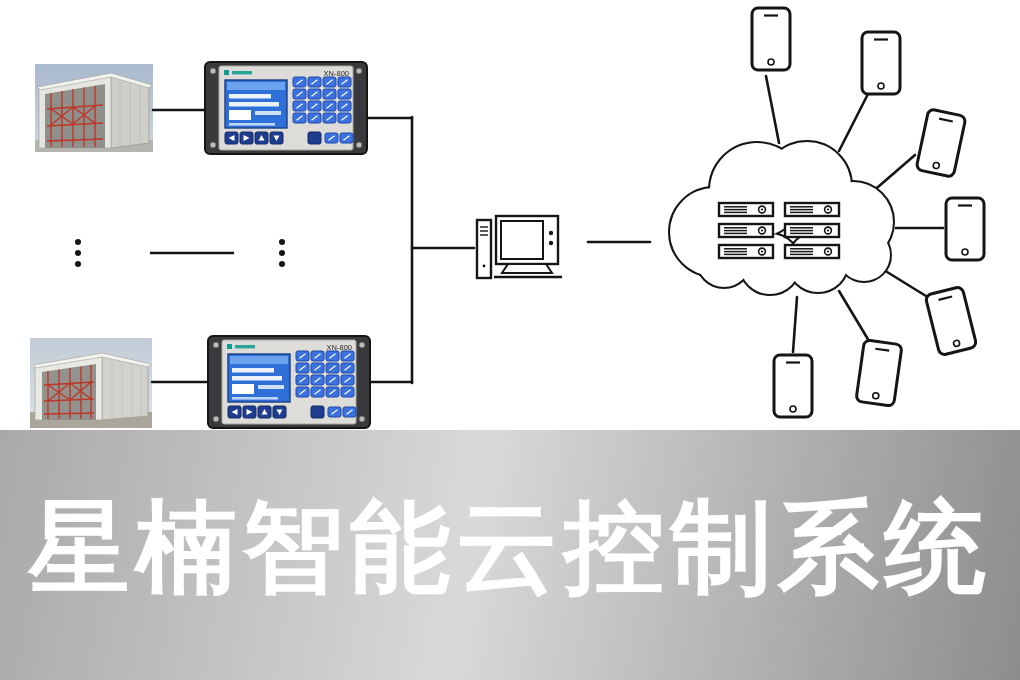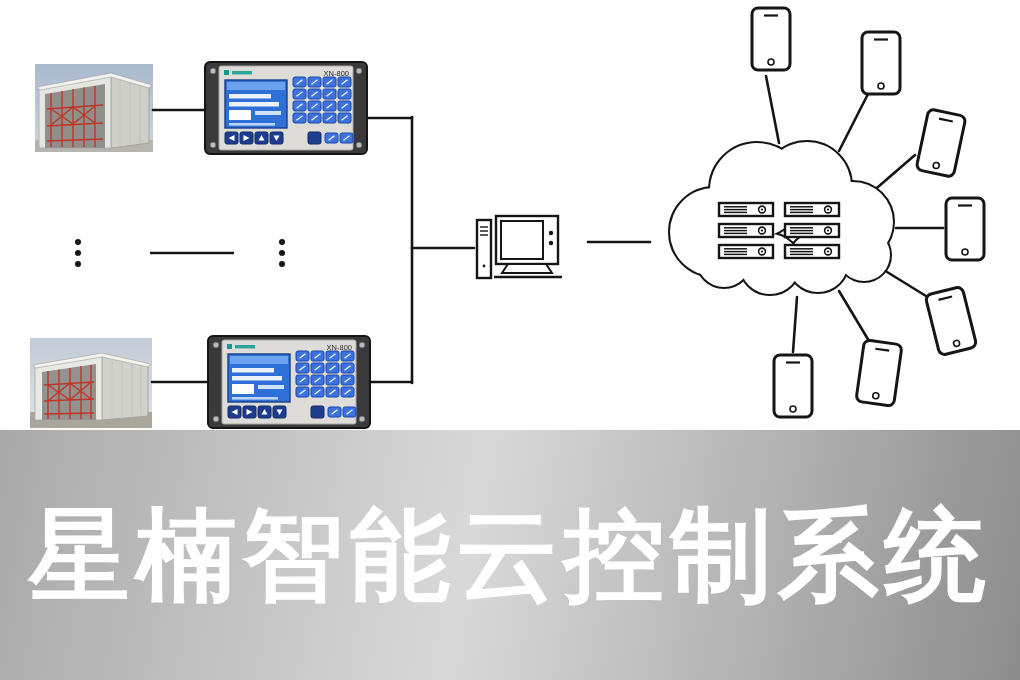--- a/index.html
+++ b/index.html
@@ -2,21 +2,21 @@
 <html><head>
 <meta charset="utf-8">
 <style>
   * { margin:0; padding:0; box-sizing:border-box; }
   body { width:1020px; height:680px; background:#ffffff; font-family:"Liberation Sans", sans-serif; overflow:hidden; }
   .stage { position:relative; width:1020px; height:680px; background:#ffffff; }
   .diagram-area { position:absolute; left:0; top:0; width:1020px; height:430px; background:#ffffff; }
   .banner { position:absolute; left:0; top:430px; width:1020px; height:250px;
             background:linear-gradient(100deg,#a9a9a9 0%,#d9d9d9 46%,#8d8d8d 100%);
             display:flex; align-items:center; justify-content:center; }
-  .banner-title { font-family:Liberation Sans, sans-serif; font-size:101px; font-weight:700;
+  .banner-title { font-family:Liberation Mono, monospace; font-size:101px; font-weight:700;
                   color:#ffffff; letter-spacing:6px; white-space:nowrap; line-height:1; }
 </style>
 </head>
 <body>
 
 <div class="stage">
   <div class="diagram-area">
     <svg width="1020" height="430" viewBox="0 0 1020 430" xmlns="http://www.w3.org/2000/svg">
       <defs>
         <linearGradient id="sky1" x1="0" y1="0" x2="0" y2="1">

